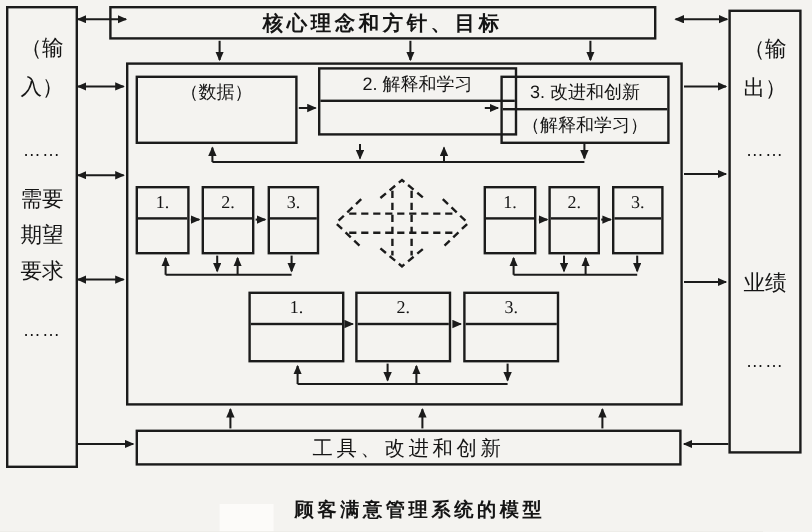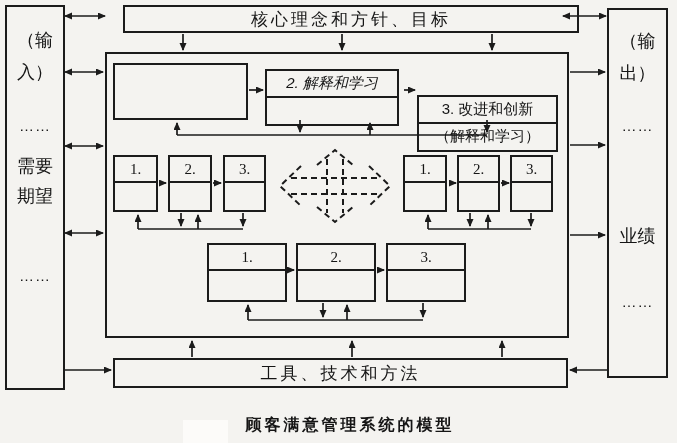--- a/index.html
+++ b/index.html
@@ -150,43 +150,45 @@
       <path d="M92,21 L113,41 L92,61"></path>
     </g>
   </svg>
 
   <div class="box" style="left:5px;top:5px;width:60px;height:385px;">
     <span class="panel-line" style="top:22px">（输</span>
     <span class="panel-line" style="top:54px">入）</span>
     <span class="panel-line dots" style="top:108px">……</span>
     <span class="panel-line" style="top:178px">期望</span>
     <span class="panel-line" style="top:148px">需要</span>
+    <span class="panel-line" style="top:208px">要求</span>
     <span class="panel-line dots" style="top:258px">……</span>
   </div>
 
   <div class="box" style="left:607px;top:8px;width:61px;height:370px;">
     <span class="panel-line" style="top:20px">（输</span>
     <span class="panel-line" style="top:52px">出）</span>
     <span class="panel-line dots" style="top:105px">……</span>
     <span class="panel-line" style="top:215px">业绩</span>
     <span class="panel-line dots" style="top:281px">……</span>
   </div>
 
-  <div class="box center banner" style="left:123px;top:5px;width:456px;height:28px;">
+  <div class="box center banner" style="left:91px;top:5px;width:456px;height:28px;font-weight:bold;">
     <span>核心理念和方针、目标</span>
   </div>
 
   <div class="box" style="left:105px;top:52px;width:464px;height:286px;"></div>
 
   <div class="box" style="left:113px;top:63px;width:135px;height:57px;">
-  </div>
-  <div class="box" style="left:265px;top:69px;width:134px;height:57px;font-style:italic;">
+    <div class="proc-sub">（数据）</div>
+  </div>
+  <div class="box" style="left:265px;top:56px;width:166px;height:57px;">
     <div class="proc-title">2. 解释和学习</div>
   </div>
-  <div class="box" style="left:417px;top:63px;width:141px;height:57px;margin-top:32px;">
+  <div class="box" style="left:417px;top:63px;width:141px;height:57px;">
     <div class="proc-title">3. 改进和创新</div>
     <div class="proc-sub">（解释和学习）</div>
   </div>
 
   <div class="box" style="left:113px;top:155px;width:45px;height:57px;">
     <div class="sub-label">1.</div>
   </div>
   <div class="box" style="left:168px;top:155px;width:44px;height:57px;">
     <div class="sub-label">2.</div>
   </div>
@@ -208,19 +210,19 @@
     <div class="sub-label">1.</div>
   </div>
   <div class="box" style="left:296px;top:243px;width:80px;height:59px;">
     <div class="sub-label">2.</div>
   </div>
   <div class="box" style="left:386px;top:243px;width:80px;height:59px;">
     <div class="sub-label">3.</div>
   </div>
 
   <div class="box center banner" style="left:113px;top:358px;width:455px;height:30px;">
-    <span>工具、技术和方法</span>
+    <span>工具、改进和创新</span>
   </div>
 
   <div class="artifact"></div>
   <div class="caption">顾客满意管理系统的模型</div>
 
 </div>
 
 </body></html>

